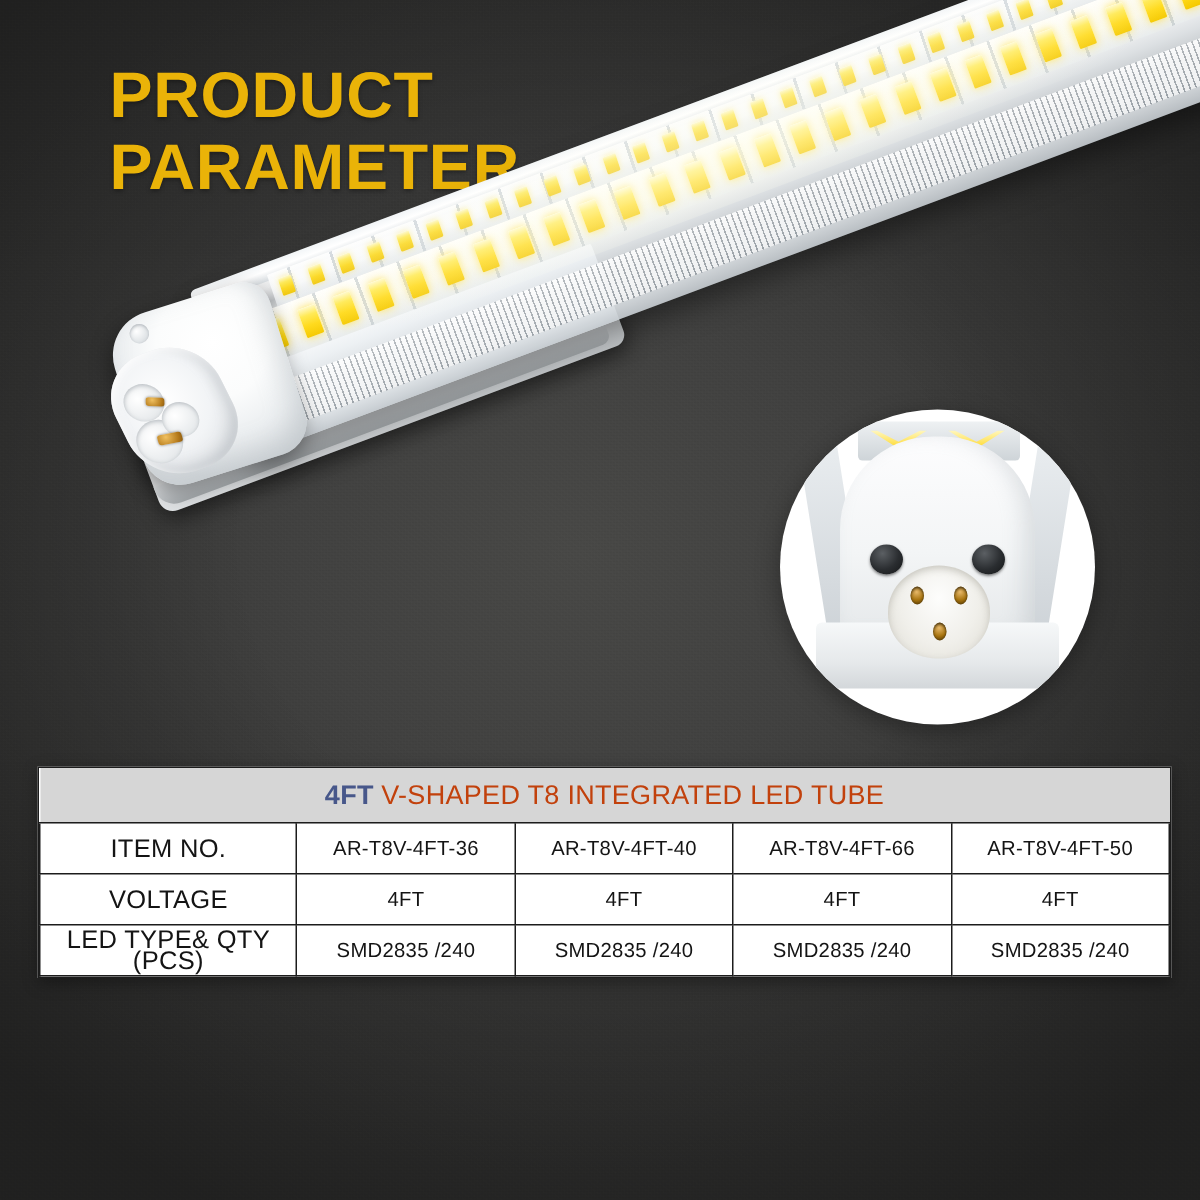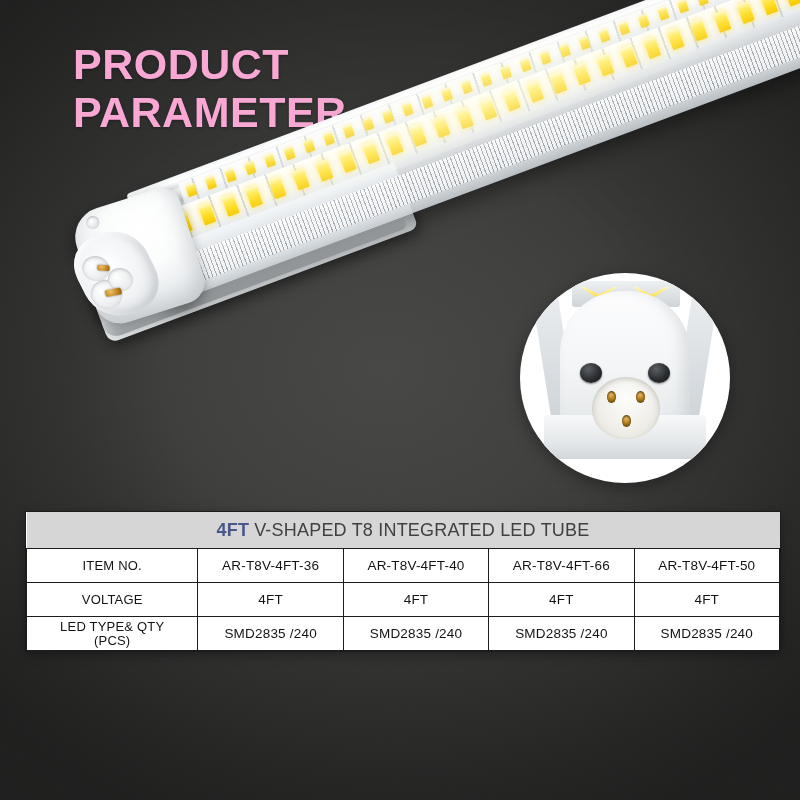--- a/index.html
+++ b/index.html
@@ -37,21 +37,21 @@
     position: absolute;
     inset: 0;
     background: radial-gradient(ellipse 70% 62% at 50% 45%, rgba(0,0,0,0) 42%, rgba(0,0,0,.22) 78%, rgba(0,0,0,.38) 100%);
   }
 
   
   .heading {
     position: absolute;
     left: 73px;
     top: 40px;
-    color: #f9a8d4;
+    color: #eab308;
     font-size: 43px;
     line-height: 48px;
     font-weight: 700;
     letter-spacing: .5px;
     text-transform: uppercase;
     white-space: pre-line;
     text-shadow: 0 1px 3px rgba(0,0,0,.35);
   }
 
   
@@ -378,37 +378,37 @@
     text-align: center;
     vertical-align: middle;
     color: #141414;
     font-size: 13.5px;
     letter-spacing: .2px;
     padding: 0 2px;
     height: 33px;
     background: #ffffff;
   }
   table.spec td.label {
-    font-size: 13px;
+    font-size: 17px;
   }
   .title-cell {
     background: #d6d6d6 !important;
     border: none !important;
     border-bottom: 1px solid #1c1c1c !important;
     height: 36px !important;
     font-size: 18px !important;
     letter-spacing: .4px;
   }
   .title-accent {
     color: #47578a;
     font-weight: 700;
     margin-right: 5px;
   }
   .title-main {
-    color: #404040;
+    color: #c2410c;
     font-weight: 400;
   }
   .two-line { line-height: 14px; }
 </style>
 </head>
 <body>
 
 <div id="stage">
 
   <div class="bg-base"></div>

